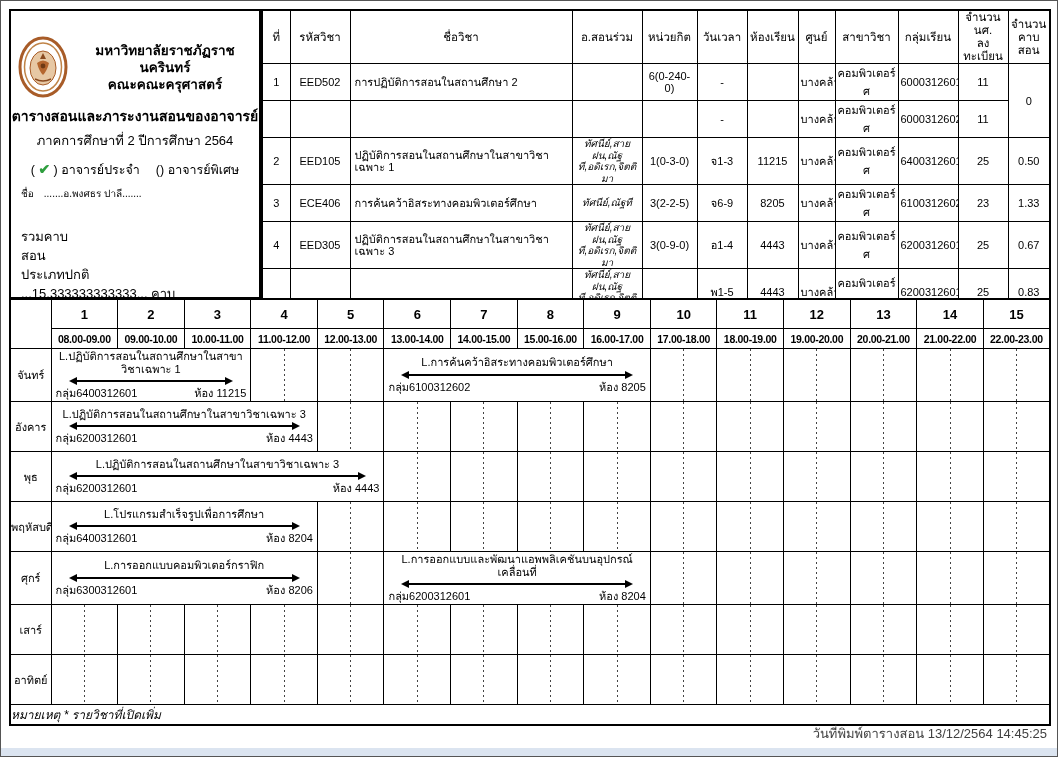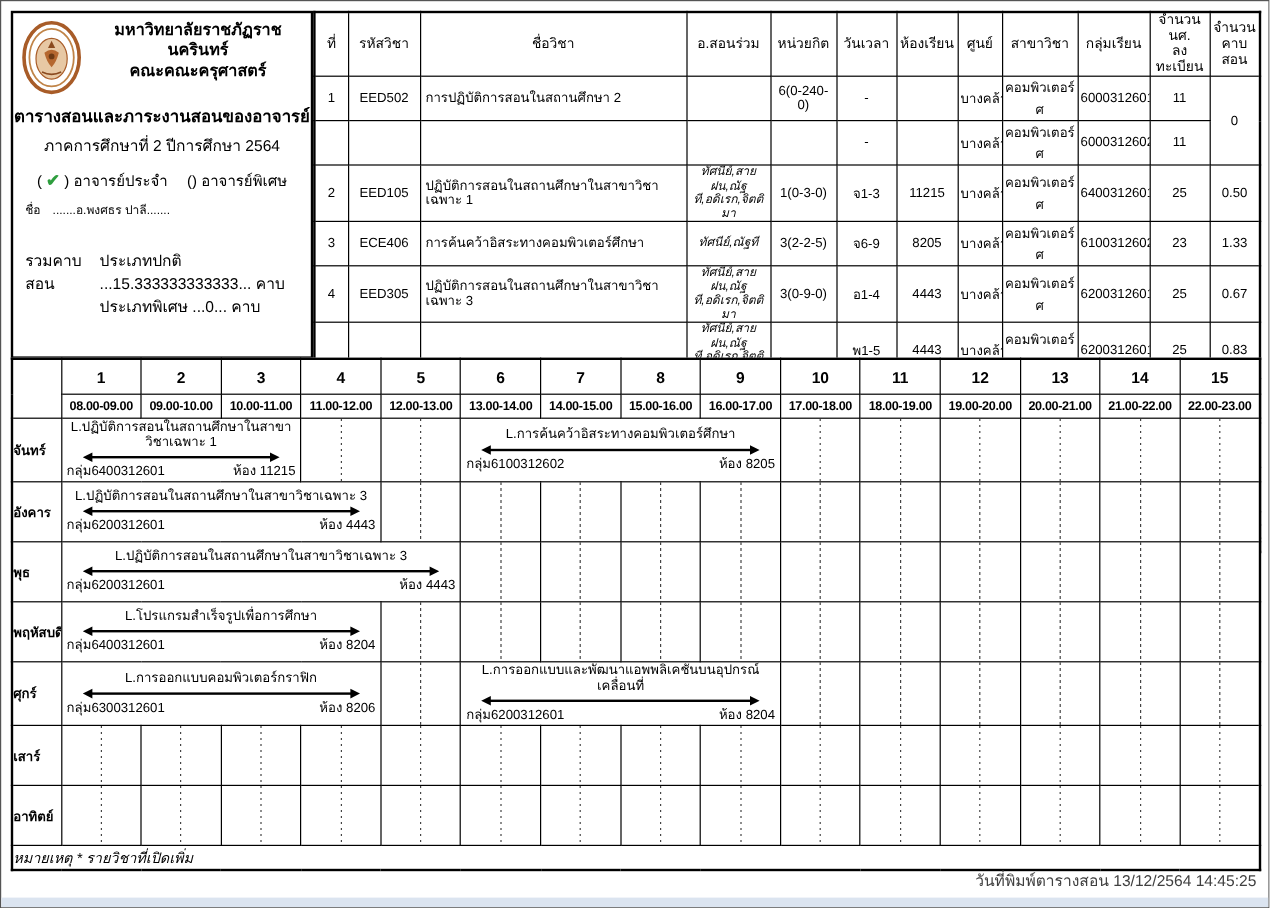--- a/index.html
+++ b/index.html
@@ -2,30 +2,30 @@
 <html><head>
 <meta charset="utf-8">
 <style>
   html,body{margin:0;padding:0;background:#fff;}
   #page{position:relative;width:1058px;height:757px;background:#fff;border:1px solid #555;
         box-sizing:border-box;font-family:"Liberation Sans",sans-serif;color:#000;overflow:hidden;}
 
   
   #info-box{position:absolute;left:8px;top:8px;width:252px;height:290px;border:2px solid #000;
             box-sizing:border-box;background:#fff;}
-  .logo-row{display:flex;align-items:flex-start;gap:8px;padding:5px 6px 2px 6px;}
+  .logo-row{display:flex;align-items:center;gap:8px;padding:24px 6px 2px 6px;}
   .univ-names{flex:1;text-align:center;font-weight:bold;font-size:13.5px;line-height:17px;}
   .doc-title{text-align:center;font-weight:bold;font-size:14px;margin-top:4px;}
   .semester{text-align:center;font-size:13px;margin-top:3px;}
   .check-line{text-align:center;font-size:12.5px;margin-top:9px;}
   .check-line .check{font-weight:bold;font-size:14px;}
   .check-line .sp{margin-left:16px;}
   .name-line{font-size:10px;margin:6px 0 0 10px;}
   .name-line .nl{margin-right:10px;}
-  .total-row{display:flex;margin:26px 0 0 10px;font-size:13px;line-height:19px;}
+  .total-row{display:flex;margin:26px 0 0 10px;font-size:13px;line-height:19px;flex-direction:column;}
   .total-label{width:62px;}
   .total-vals{flex:1;}
 
   
   #course-table{position:absolute;left:260px;top:8px;width:790px;border-collapse:collapse;
                 table-layout:fixed;background:#fff;border:2px solid #000;}
   #course-table th,#course-table td{border:1px solid #000;font-size:11px;padding:0 2px;
                 overflow:hidden;vertical-align:middle;}
   #course-table th{font-weight:normal;font-size:11.5px;text-align:center;white-space:pre-line;
                 height:28px;line-height:13px;}
@@ -34,21 +34,21 @@
   #course-table td.teachers{font-size:10px;line-height:11.5px;text-align:center;font-style:italic;}
   #course-table td.cname{line-height:12.5px;}
 
   
   #timetable{position:absolute;left:8px;top:297px;width:1042px;border-collapse:collapse;
              table-layout:fixed;background:#fff;border:2px solid #000;}
   #timetable th,#timetable td{border:1px solid #000;padding:0;overflow:hidden;}
   #timetable th{font-weight:bold;}
   .tt-no{font-size:13px;height:28px;}
   .tt-time{font-size:10.5px;height:19px;letter-spacing:-0.3px;}
-  .tt-day{font-weight:bold;font-size:11px;vertical-align:middle;}
+  .tt-day{font-weight:normal;font-size:11px;text-align:center;vertical-align:middle;}
   tr.tt-row{height:50px;}
   td.tt-empty{background-image:repeating-linear-gradient(to bottom,#444 0 2px,transparent 2px 5px);
               background-size:1px 100%;background-repeat:no-repeat;background-position:center top;}
   td.tt-note{font-size:12px;height:17px;text-align:left;padding:0 3px;vertical-align:middle;
              background:none;font-style:italic;}
   .blk{display:flex;flex-direction:column;justify-content:center;height:100%;padding:1px 4px;
        box-sizing:border-box;}
   .blk-title{font-size:11px;line-height:12.5px;text-align:center;}
   .blk-arrow{position:relative;height:10px;margin:1px 14px;}
   .blk-arrow::before{content:"";position:absolute;left:3px;right:3px;top:50%;margin-top:-1px;

